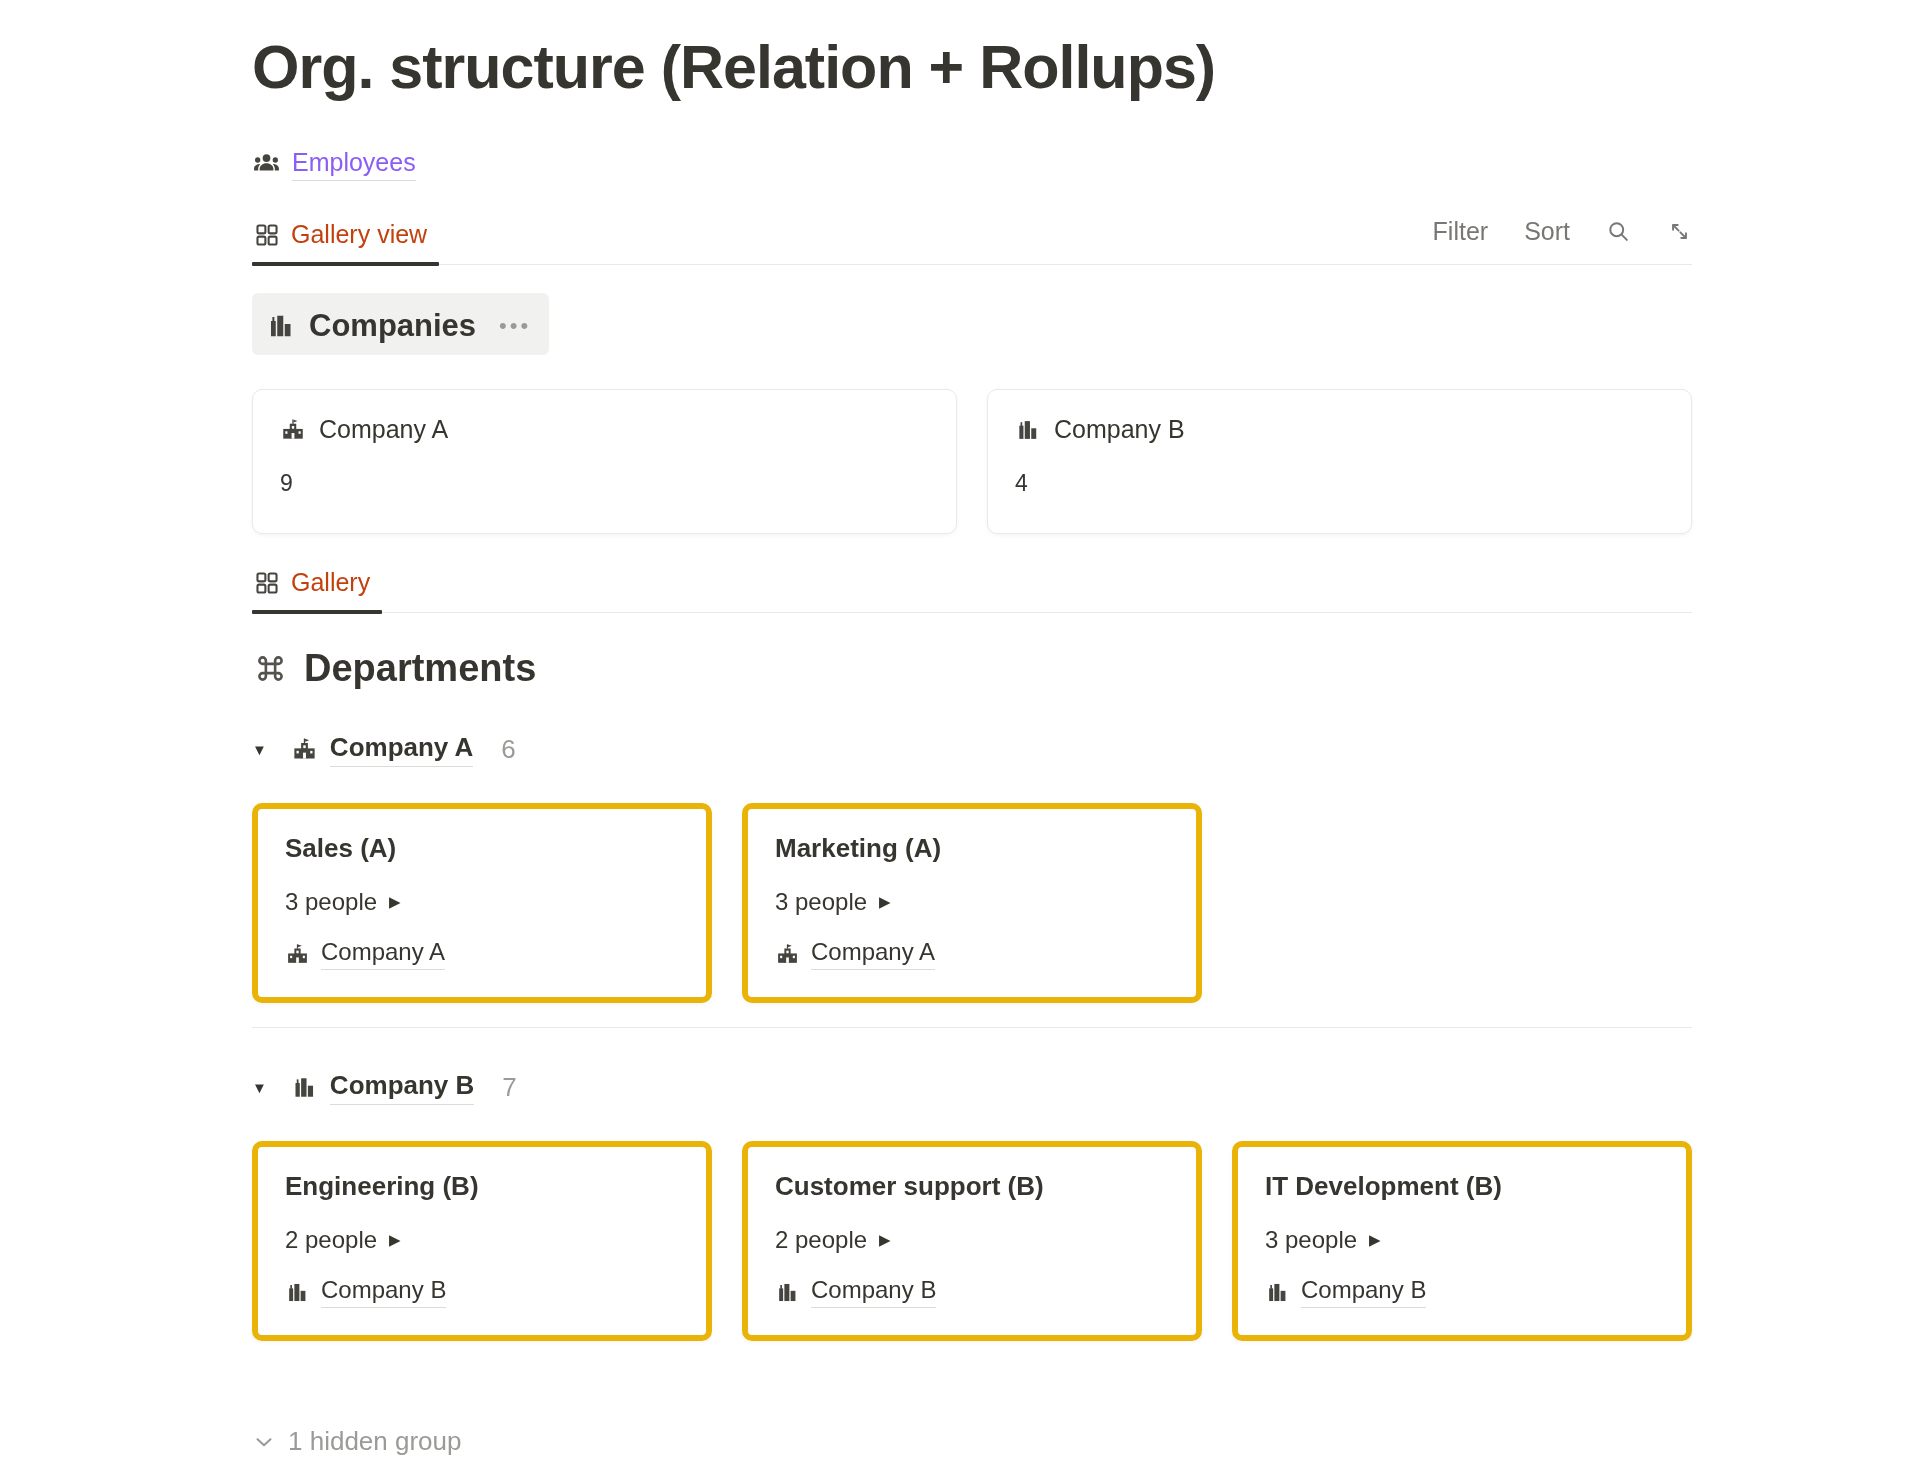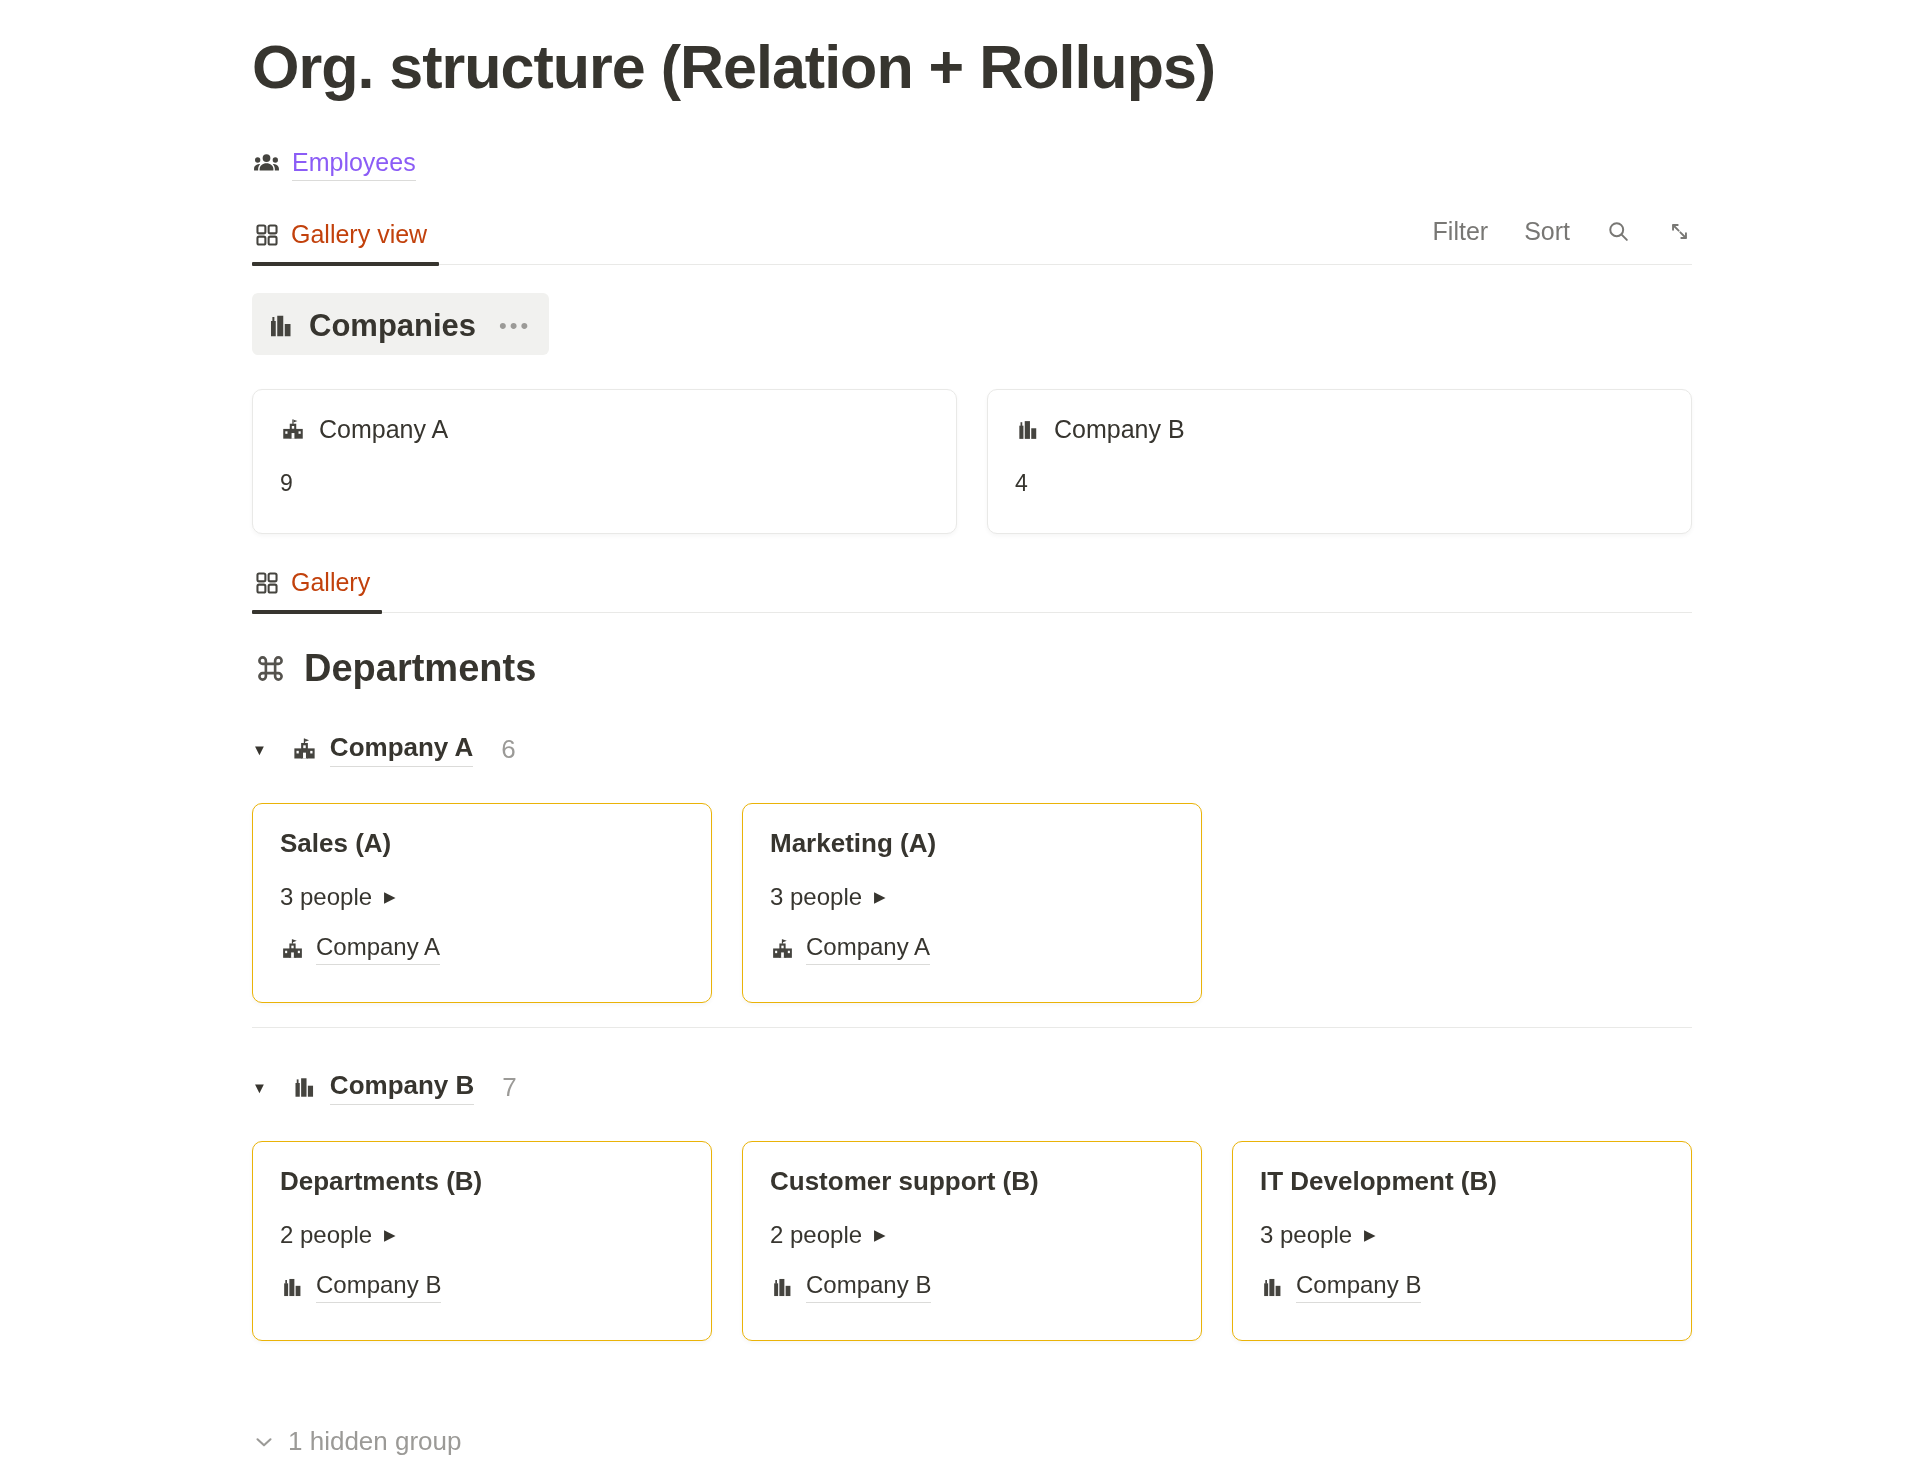--- a/index.html
+++ b/index.html
@@ -74,21 +74,21 @@
   .glink{
     font-size:26px;font-weight:600;color:#37352f;cursor:pointer;
     border-bottom:1.5px solid rgba(55,53,47,0.18);padding-bottom:3px;
   }
   .gcount{font-size:26px;color:#9b9a97;margin-left:28px;}
 
   
   .dcardrow{margin-top:36px;display:flex;gap:30px;}
   .dcard{
     width:460px;height:200px;box-sizing:border-box;background:#fff;
-    border:1px solid #eab308;border-radius:10px;
+    border:6px solid #eab308;border-radius:10px;
     box-shadow:0 2px 4px rgba(15,15,15,0.04);
     padding:24px 27px;cursor:pointer;
   }
   .dcard-title{font-size:26px;font-weight:600;color:#37352f;}
   .drow{display:flex;align-items:center;margin-top:24px;}
   .dpeople{font-size:24px;color:#37352f;}
   .tri-r{font-size:15px;color:#37352f;margin-left:12px;cursor:pointer;}
   .dlink-row{margin-top:22px;}
   .dlink-row .ic{width:25px;height:25px;margin-right:11px;}
   .dlink{
@@ -279,21 +279,21 @@
     <span class="tri">▼</span>
     <svg class="ic">
         <use href="#i-city"></use>
       </svg>
     <span class="glink">Company B</span>
     <span class="gcount">7</span>
   </div>
 
   <div class="dcardrow">
     <div class="dcard">
-      <div class="dcard-title">Departments (B)</div>
+      <div class="dcard-title">Engineering (B)</div>
       <div class="drow">
         <span class="dpeople">2 people</span>
         <span class="tri-r">▶</span>
       </div>
       <div class="drow dlink-row">
         <svg class="ic">
             <use href="#i-city"></use>
           </svg>
         <span class="dlink">Company B</span>
       </div>

